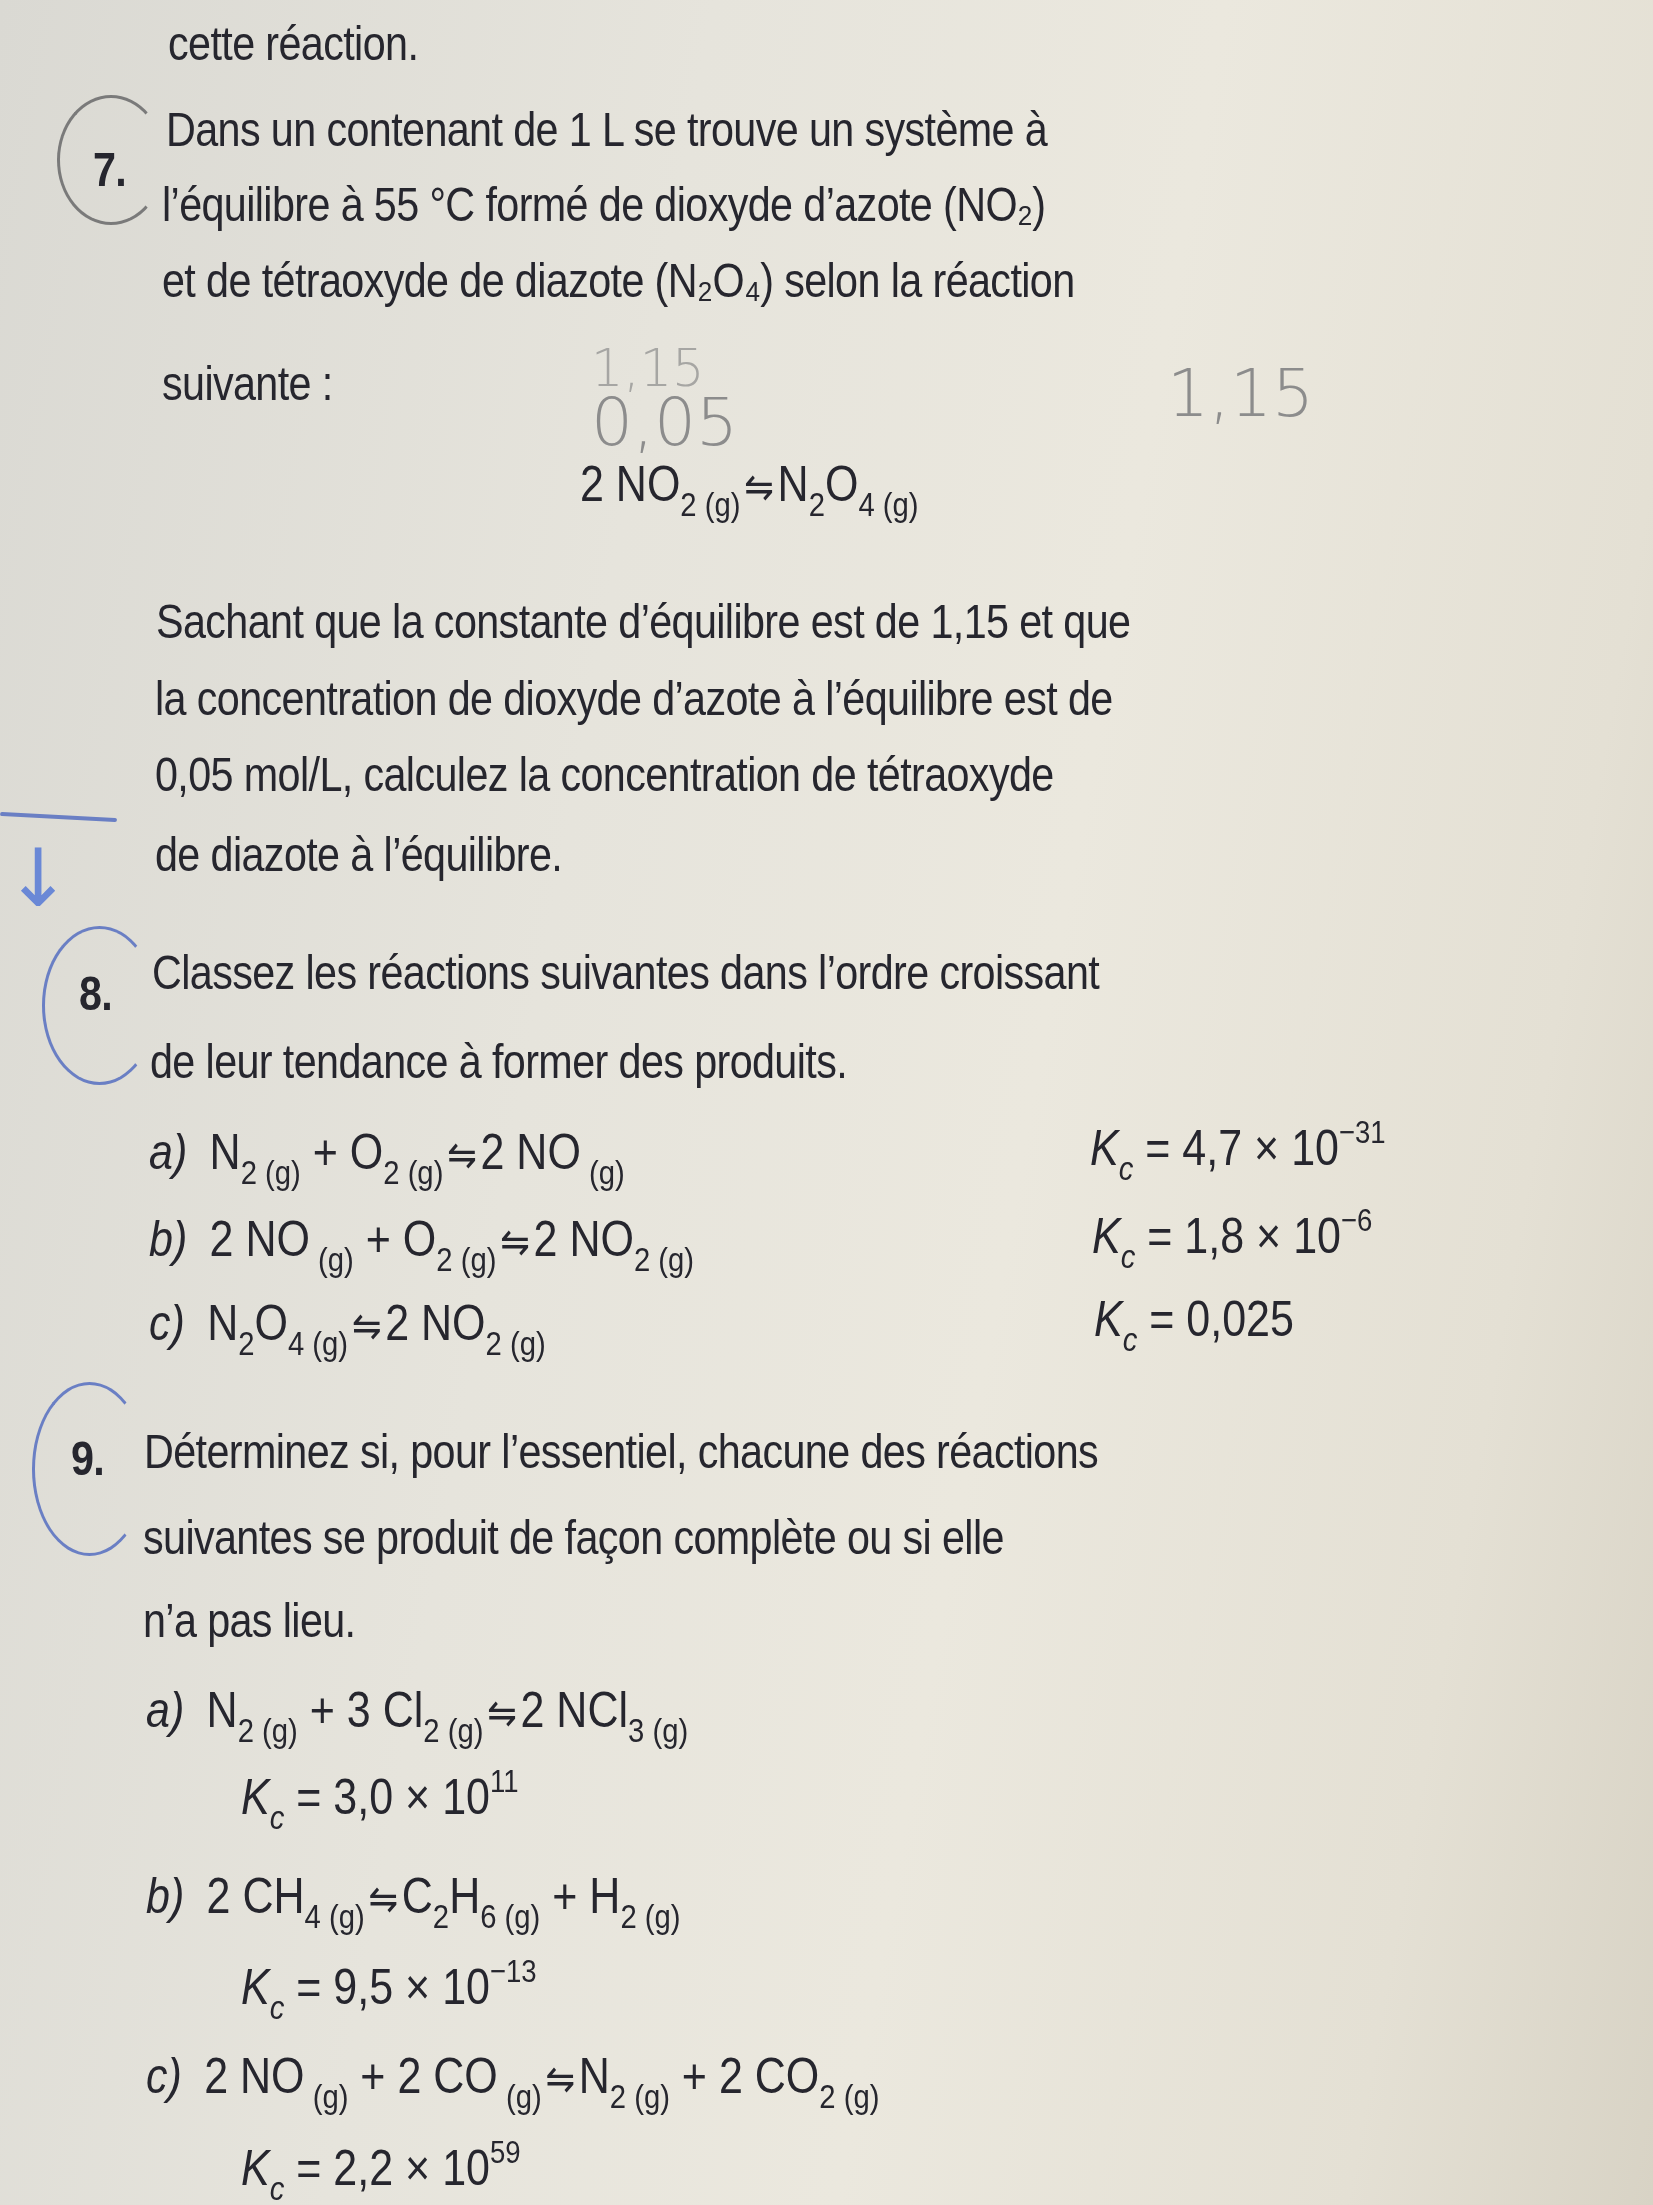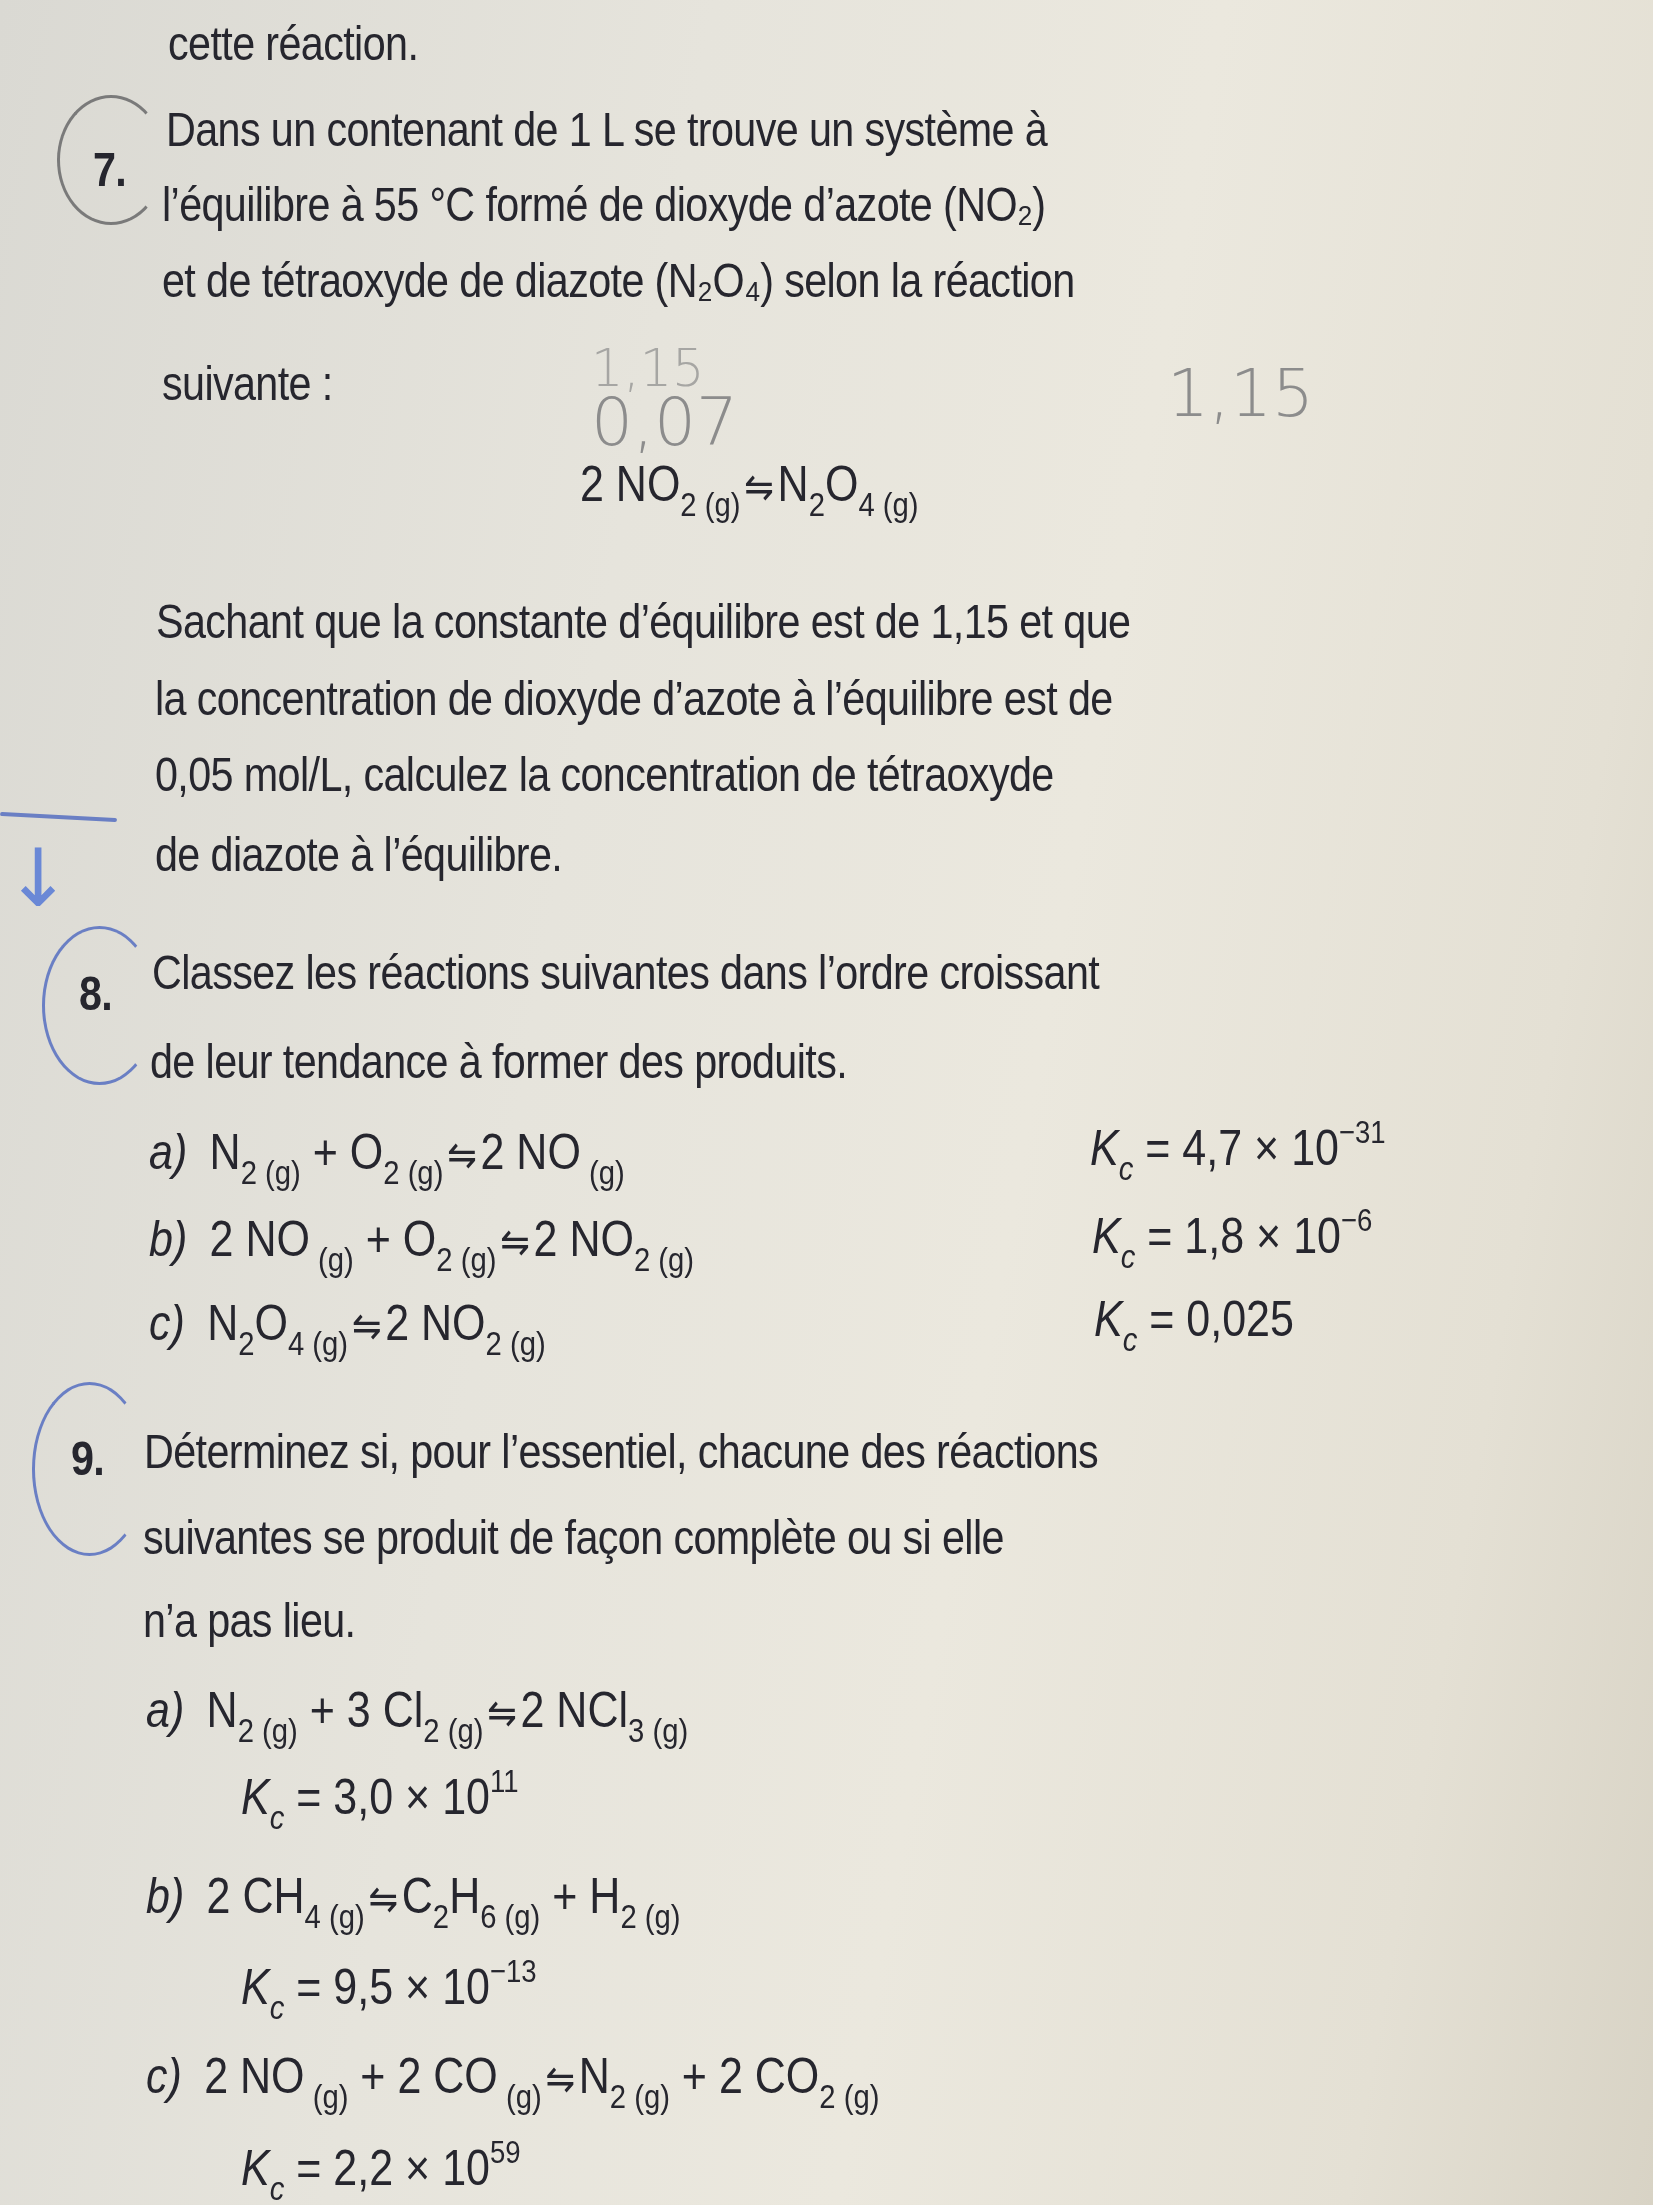--- a/index.html
+++ b/index.html
@@ -45,21 +45,21 @@
   <div class="line" style="left:168px; top:20.4px;">cette réaction.</div>
 
   <div class="circle grey" style="left:57px; top:95px; width:102px; height:124px;"></div>
   <div class="line qnum" style="left:93px; top:146px;">7.</div>
   <div class="line" style="left:166px; top:106px;">Dans un contenant de 1 L se trouve un système à</div>
   <div class="line" style="left:162px; top:181px;">l’équilibre à 55 °C formé de dioxyde d’azote (NO₂)</div>
   <div class="line" style="left:162px; top:257px;">et de tétraoxyde de diazote (N₂O₄) selon la réaction</div>
   <div class="line" style="left:162px; top:360px;">suivante :</div>
 
   <div class="hand" style="left:591px; top:343px; font-size:51px; opacity:.7;">1,15</div>
-  <div class="hand" style="left:591px; top:390px;">0,07</div>
+  <div class="hand" style="left:591px; top:390px;">0,05</div>
   <div class="hand" style="left:1167px; top:361px;">1,15</div>
 
   <div class="eq" style="left:580px; top:459px;">
     <span>2 NO</span><sub>2 (g)</sub><span class="arrow">⇋</span><span>N</span><sub>2</sub><span>O</span><sub>4 (g)</sub>
   </div>
 
   <div class="line" style="left:156px; top:598px;">Sachant que la constante d’équilibre est de 1,15 et que</div>
   <div class="line" style="left:155px; top:675px;">la concentration de dioxyde d’azote à l’équilibre est de</div>
   <div class="line" style="left:155px; top:751px;">0,05 mol/L, calculez la concentration de tétraoxyde</div>
   <div class="line" style="left:155px; top:831px;">de diazote à l’équilibre.</div>

